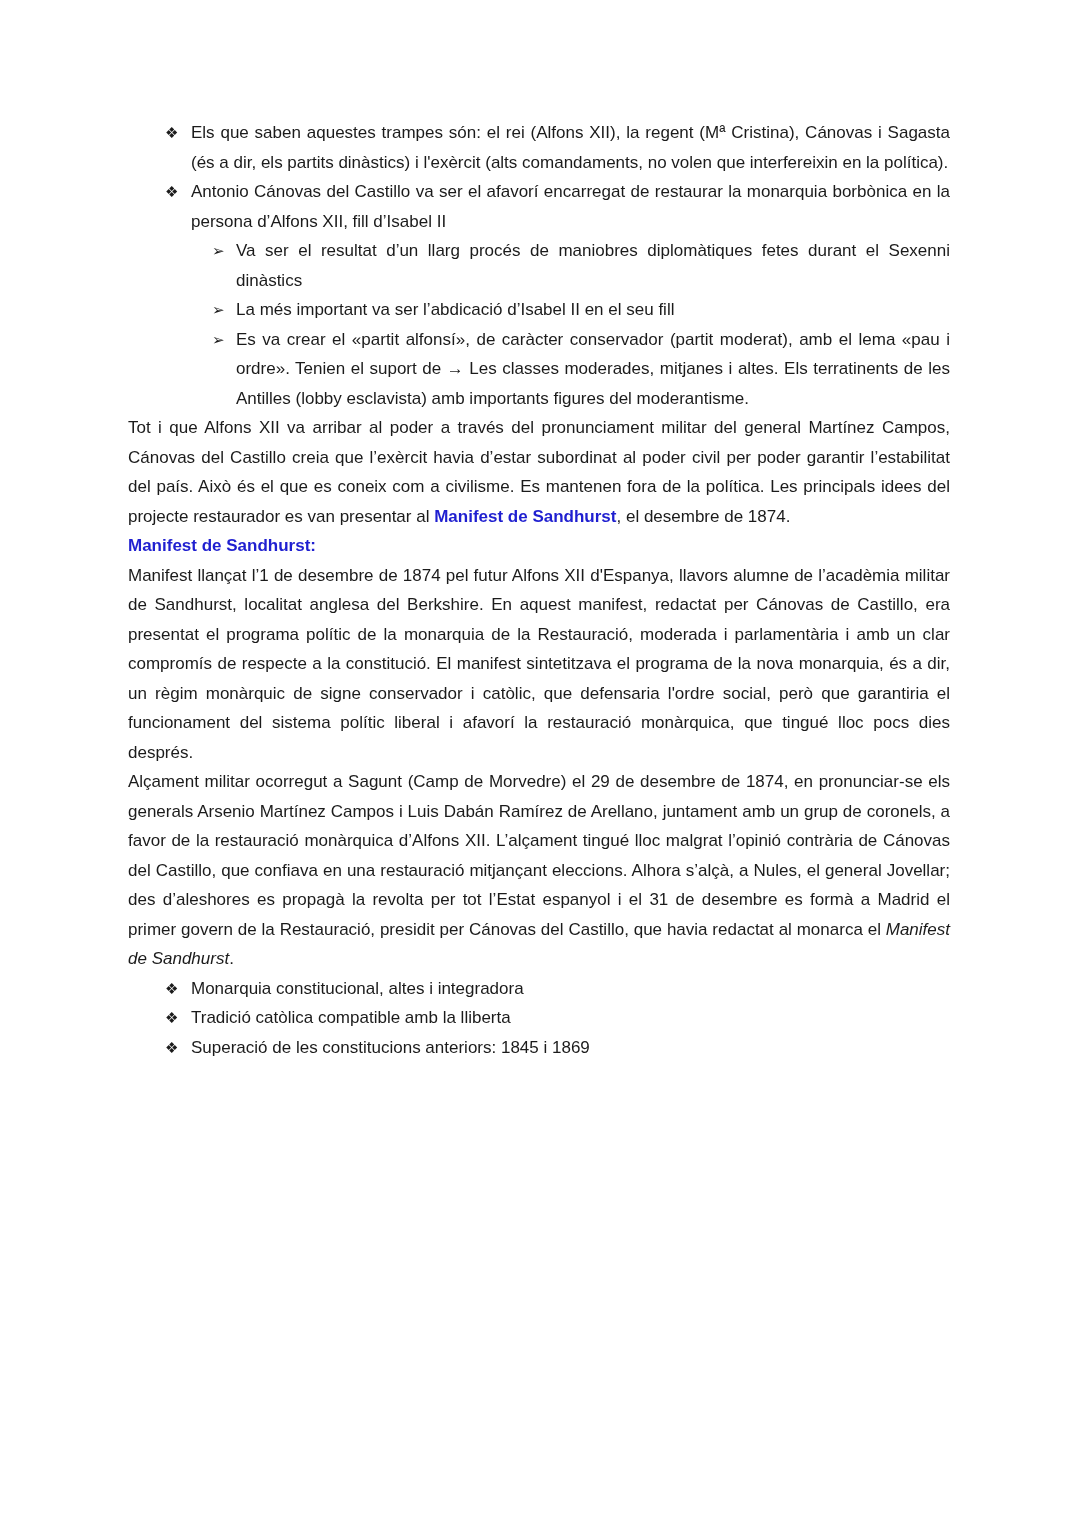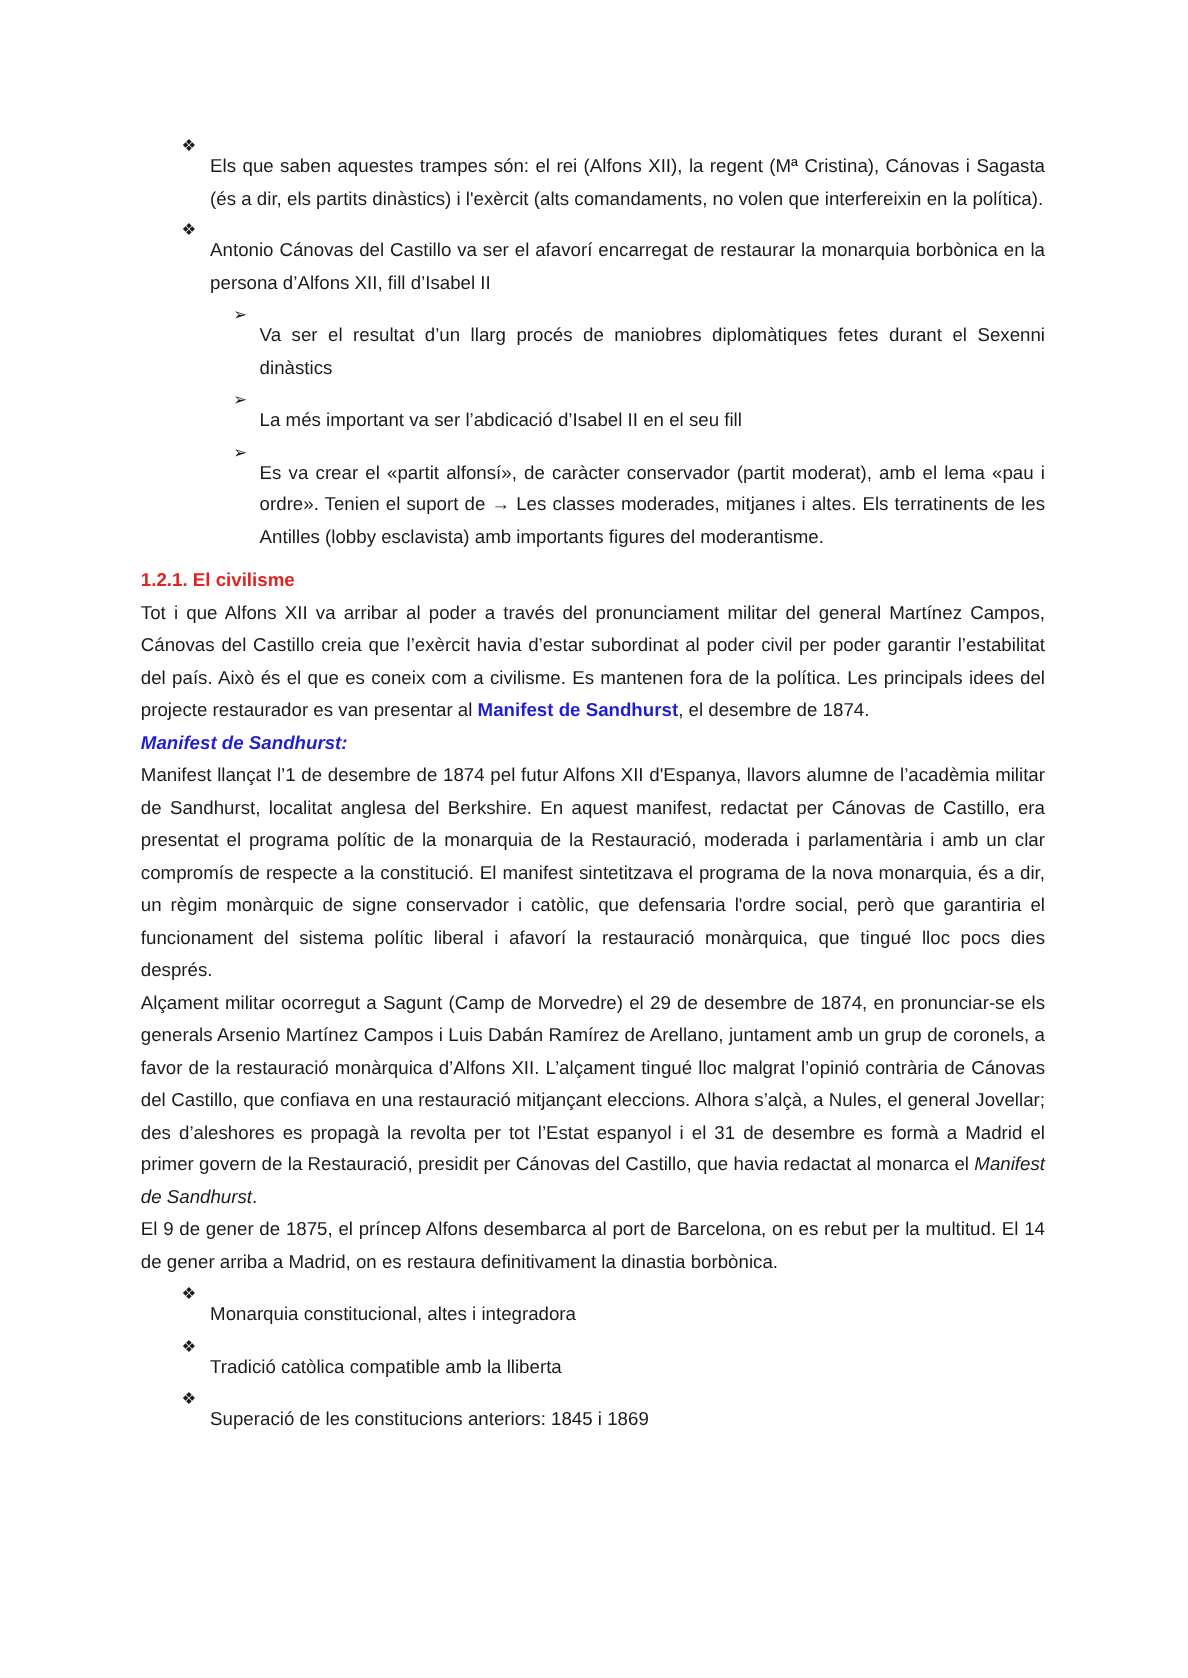--- a/index.html
+++ b/index.html
@@ -40,21 +40,20 @@
   .l2 { margin-top: 0; }
   .l2 > li { margin-left: 84px; }
   .l2 > li > .marker {
     flex: 0 0 24px;
     font-size: 15px;
   }
   .li-body { flex: 1 1 auto; }
   .li-text {
     text-align: justify;
     text-justify: inter-word;
-    margin-top: 18px;
   }
   
   .para {
     margin: 0;
     text-align: justify;
     text-justify: inter-word;
   }
   .heading {
     margin: 0;
     font-weight: bold;
@@ -102,32 +101,30 @@
       </div>
     </li>
     <li>
       <span class="marker">➢</span>
       <div class="li-body">
         <div class="li-text">Es va crear el «partit alfonsí», de caràcter conservador (partit moderat), amb el lema «pau i ordre». Tenien el suport de → Les classes moderades, mitjanes i altes. Els terratinents de les Antilles (lobby esclavista) amb importants figures del moderantisme.</div>
       </div>
     </li>
   </ul>
 
-  <h3 class="heading heading-red" id="civilisme-heading" style="color: rgb(224, 36, 32);">1.2.1. El civilisme</h3>
 
   <p class="para"><span>Tot i que Alfons XII va arribar al poder a través del pronunciament militar del general Martínez Campos, Cánovas del Castillo creia que l’exèrcit havia d’estar subordinat al poder civil per poder garantir l’estabilitat del país. Això és el que es coneix com a civilisme. Es mantenen fora de la política. Les principals idees del projecte restaurador es van presentar al </span><span class="blue-bold blue" style="color: rgb(31, 31, 208);">Manifest de Sandhurst</span><span>, el desembre de 1874.</span></p>
 
-  <h3 class="heading heading-blue" id="manifest-heading" style="color: rgb(31, 31, 208); font-style: italic;">Manifest de Sandhurst:</h3>
+  <h3 class="heading heading-blue" id="manifest-heading" style="color: rgb(31, 31, 208);">Manifest de Sandhurst:</h3>
 
   <p class="para">Manifest llançat l’1 de desembre de 1874 pel futur Alfons XII d'Espanya, llavors alumne de l’acadèmia militar de Sandhurst, localitat anglesa del Berkshire. En aquest manifest, redactat per Cánovas de Castillo, era presentat el programa polític de la monarquia de la Restauració, moderada i parlamentària i amb un clar compromís de respecte a la constitució. El manifest sintetitzava el programa de la nova monarquia, és a dir, un règim monàrquic de signe conservador i catòlic, que defensaria l'ordre social, però que garantiria el funcionament del sistema polític liberal i afavorí la restauració monàrquica, que tingué lloc pocs dies després.</p>
 
 
   <p class="para"><span>Alçament militar ocorregut a Sagunt (Camp de Morvedre) el 29 de desembre de 1874, en pronunciar-se els generals Arsenio Martínez Campos i Luis Dabán Ramírez de Arellano, juntament amb un grup de coronels, a favor de la restauració monàrquica d’Alfons XII. L’alçament tingué lloc malgrat l’opinió contrària de Cánovas del Castillo, que confiava en una restauració mitjançant eleccions. Alhora s’alçà, a Nules, el general Jovellar; des d’aleshores es propagà la revolta per tot l’Estat espanyol i el 31 de desembre es formà a Madrid el primer govern de la Restauració, presidit per Cánovas del Castillo, que havia redactat al monarca el </span><span class="italic">Manifest de Sandhurst</span><span>.</span></p>
 
-  <p class="para">El 9 de gener de 1875, el príncep Alfons desembarca al port de Barcelona, on es rebut per la multitud. El 14 de gener arriba a Madrid, on es restaura definitivament la dinastia borbònica.</p>
 
   <ul class="blist l1 summary-list">
     <li>
       <span class="marker">❖</span>
       <div class="li-body">
         <div class="li-text">Monarquia constitucional, altes i integradora</div>
       </div>
     </li>
     <li>
       <span class="marker">❖</span>

